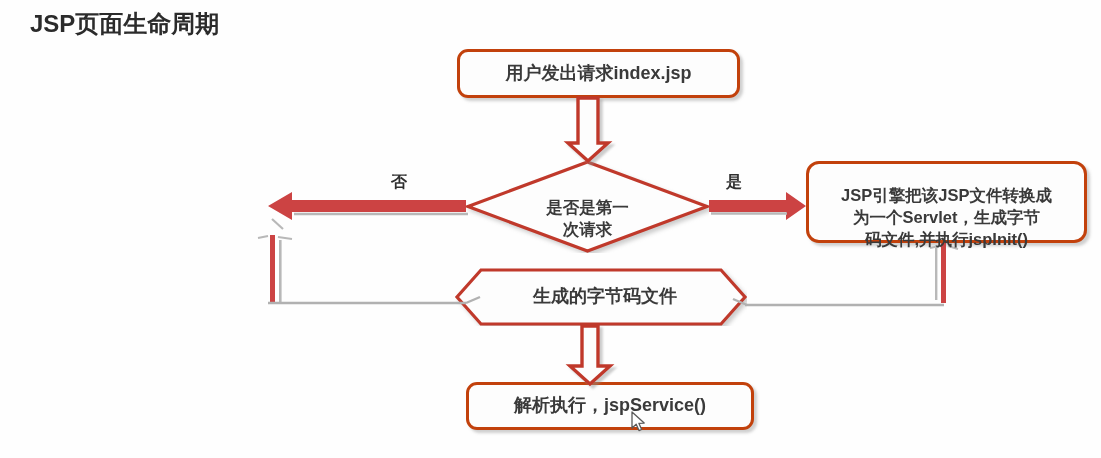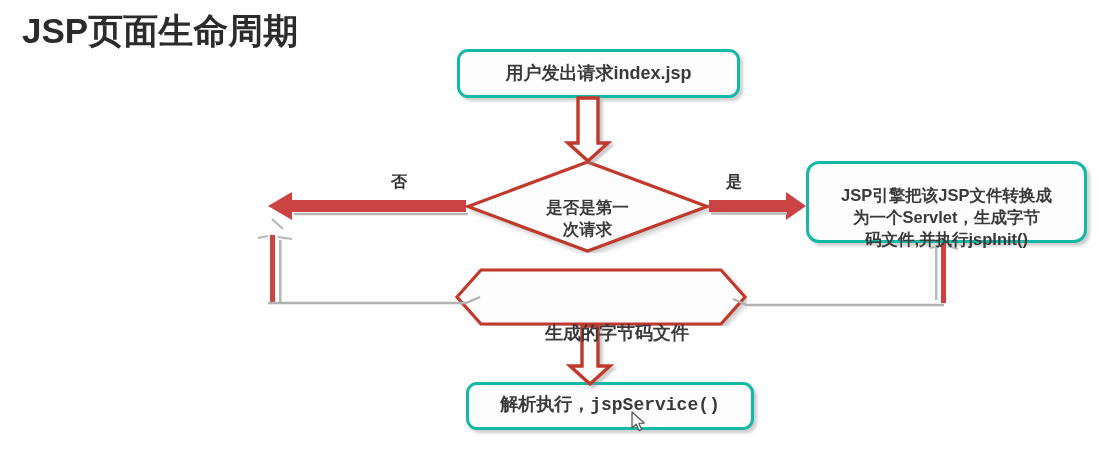--- a/index.html
+++ b/index.html
@@ -12,44 +12,44 @@
   }
   #canvas {
     position: relative;
     width: 1101px;
     height: 458px;
     background: #fefefe;
     overflow: hidden;
   }
   #page-title {
     position: absolute;
-    left: 22px;
+    left: 30px;
     top: 8px;
-    font-size: 35px;
+    font-size: 24px;
     font-weight: bold;
     color: #2b2b2b;
     letter-spacing: 0px;
     white-space: nowrap;
   }
   
   .node-label {
     position: relative;
     z-index: 3;
     color: #3a3a3a;
     font-weight: bold;
     text-align: center;
     line-height: 1.22;
     white-space: pre-line;
     pointer-events: none;
   }
   
   .rbox {
     position: absolute;
     box-sizing: border-box;
-    border: 3px solid #14b8a6;
+    border: 3px solid #c2410c;
     border-radius: 11px;
     background: #fdfdfd;
     box-shadow: 3px 3px 3px rgba(120,120,120,0.35);
     display: flex;
     align-items: center;
     justify-content: center;
   }
   #node-request {
     left: 457px; top: 49px; width: 283px; height: 49px;
   }
@@ -57,21 +57,21 @@
 
   #node-engine {
     left: 806px; top: 161px; width: 281px; height: 82px;
     border-radius: 13px;
   }
   #node-engine .node-label { font-size: 16.5px; line-height: 1.32; margin-top: 32px; }
 
   #node-service {
     left: 466px; top: 382px; width: 288px; height: 48px;
   }
-  #node-service .node-label { font-size: 18px; font-family: Liberation Mono, monospace; }
+  #node-service .node-label { font-size: 18px; }
 
   
   #node-decision {
     position: absolute;
     left: 466px; top: 160px; width: 243px; height: 93px;
   }
   #node-decision .shape-svg {
     position: absolute; left: 0; top: 0;
   }
   #node-decision .node-label {
@@ -83,24 +83,23 @@
   }
 
   
   #node-bytecode {
     position: absolute;
     left: 455px; top: 268px; width: 292px; height: 58px;
   }
   #node-bytecode .shape-svg { position: absolute; left: 0; top: 0; }
   #node-bytecode .node-label {
     position: absolute;
-    left: 16px; top: 0; width: 292px; height: 58px;
+    left: 4px; top: 0; width: 292px; height: 58px;
     display: flex; align-items: center; justify-content: center;
     font-size: 18px;
-    margin-top: 37px;
   }
 
   
   .edge-label {
     position: absolute;
     font-size: 16px;
     font-weight: bold;
     color: #2f2f2f;
   }
   #label-no  { left: 391px; top: 172px; }

